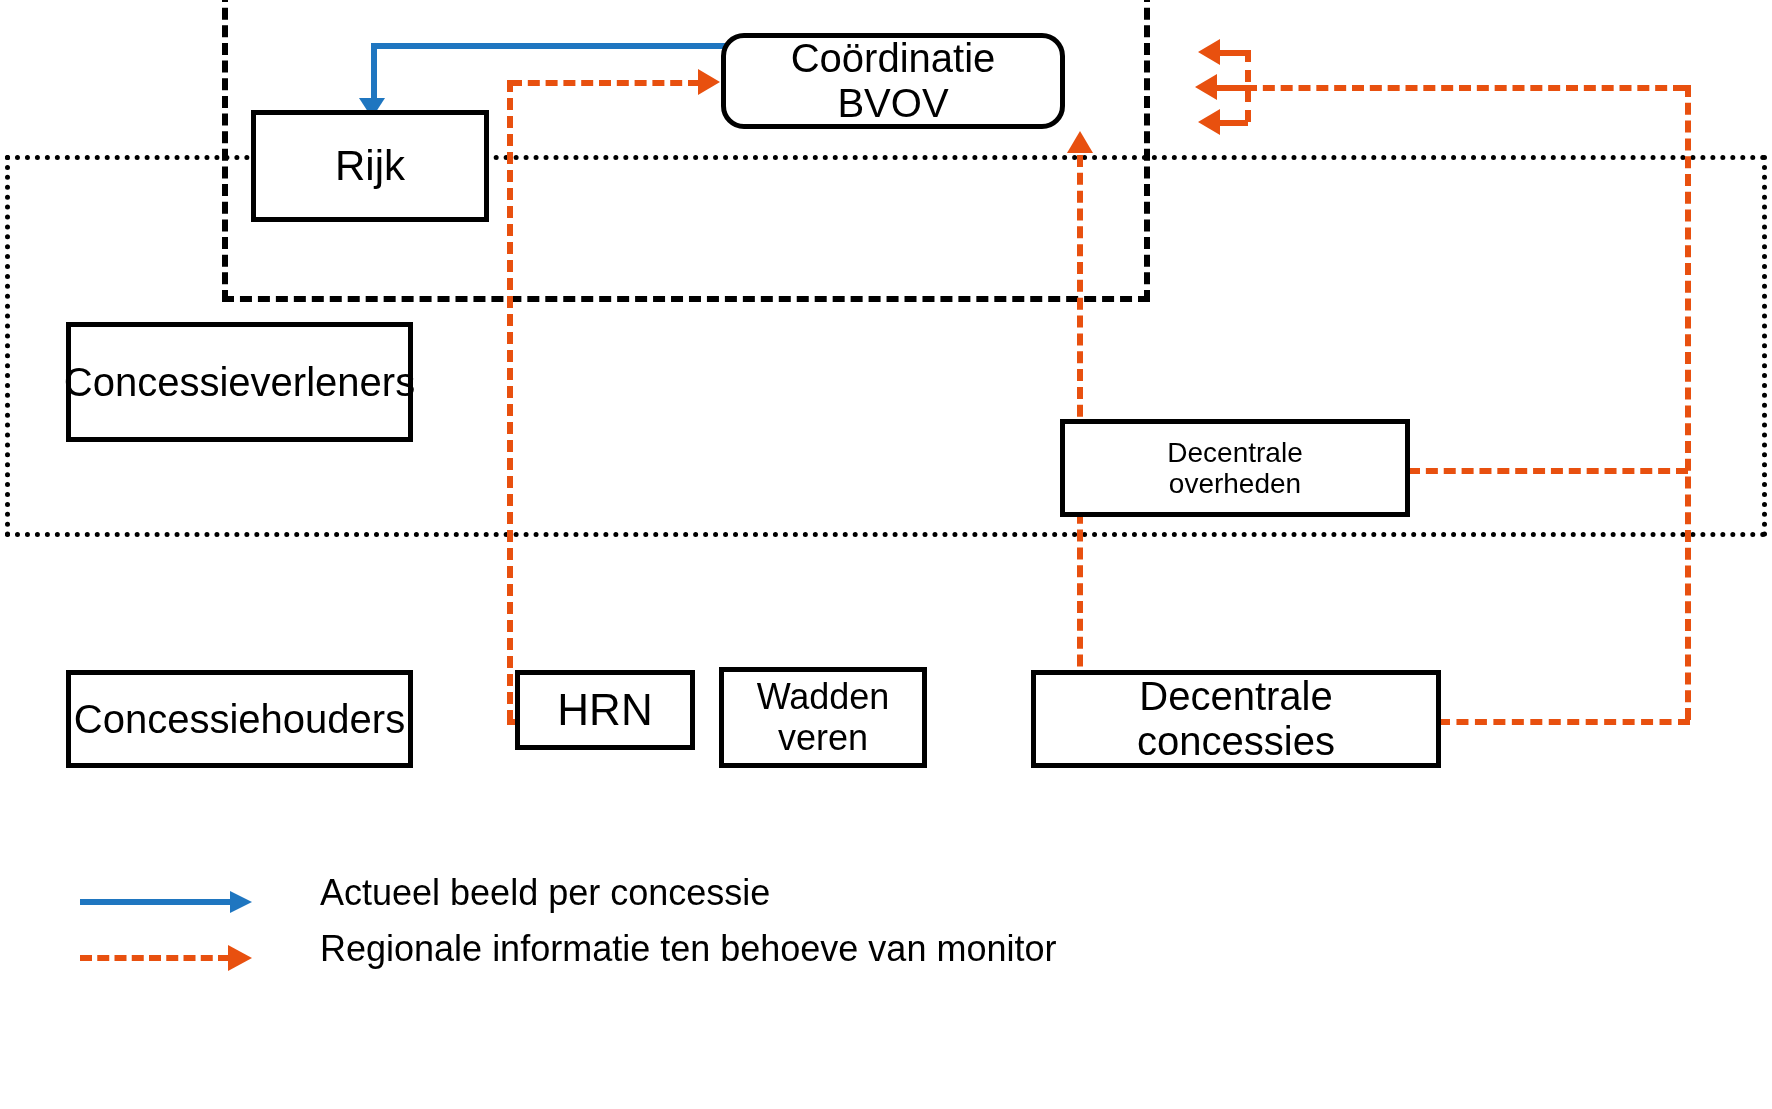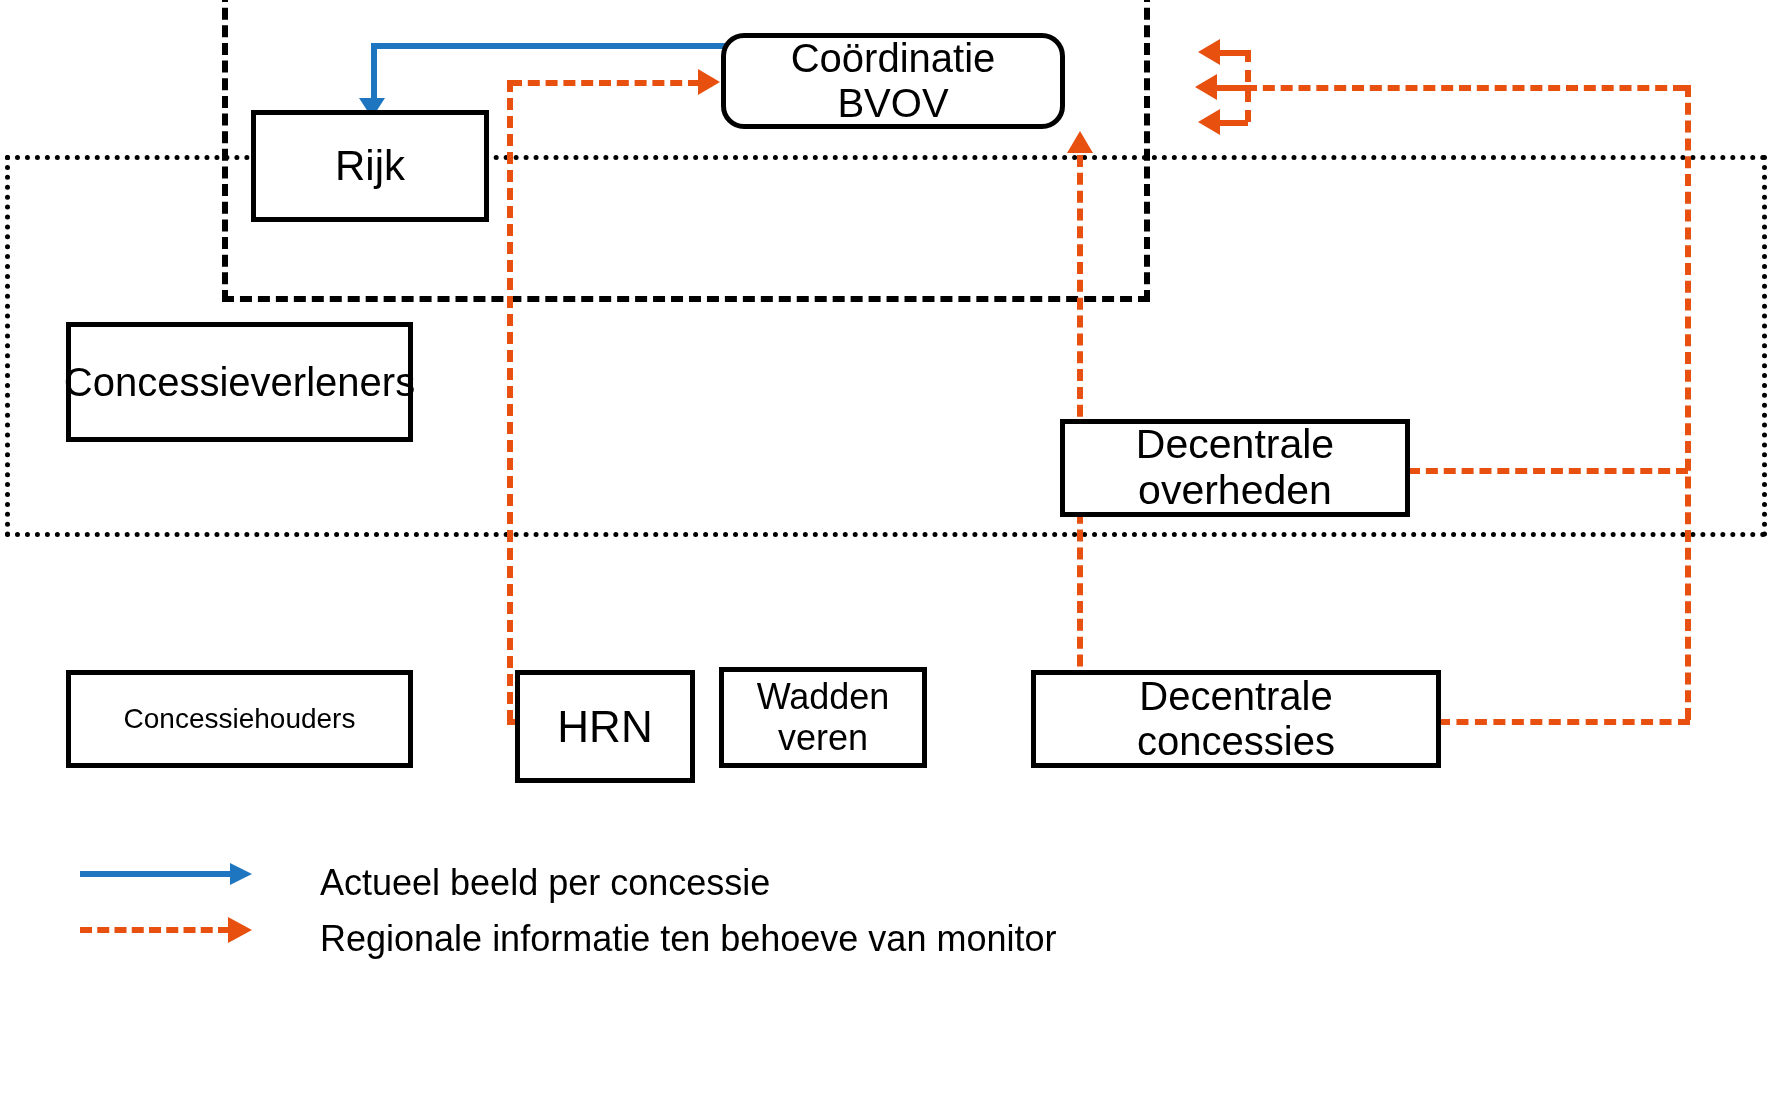--- a/index.html
+++ b/index.html
@@ -102,22 +102,23 @@
   .arrow.up-orange {
     border-left: 13px solid transparent;
     border-right: 13px solid transparent;
     border-bottom: 22px solid #E8500F;
   }
 
   
   .legend-row {
     position: absolute;
     display: flex;
-    align-items: flex-start;
+    align-items: flex-end;
     z-index: 40;
+    margin-top: 10px;
   }
   .legend-sample {
     position: relative;
     width: 180px;
     height: 24px;
     flex: 0 0 180px;
   }
   .legend-sample .line-blue {
     position: absolute;
     left: 0; top: 9px;
@@ -199,30 +200,30 @@
 
   <div class="node" style="left:721px; top:33px; width:344px; height:96px; font-size:40px;border-radius:23px;">
     <span class="label">Coördinatie BVOV</span>
   </div>
 
 
   <div class="node" style="left:66px; top:322px; width:347px; height:120px; font-size:40px;">
     <span class="label">Concessieverleners</span>
   </div>
 
-  <div class="node" style="left:1060px; top:419px; width:350px; height:98px; font-size:41px;">
+  <div class="node" style="left:1060px; top:419px; width:350px; height:98px; font-size:28px;">
     <span class="label">Decentrale
 overheden</span>
   </div>
 
-  <div class="node" style="left:66px; top:670px; width:347px; height:98px; font-size:28px;">
+  <div class="node" style="left:66px; top:670px; width:347px; height:98px; font-size:40px;">
     <span class="label">Concessiehouders</span>
   </div>
 
-  <div class="node" style="left:515px; top:670px; width:180px; height:113px; font-size:44px;">
+  <div class="node" style="left:515px; top:670px; width:180px; height:80px; font-size:44px;">
     <span class="label">HRN</span>
   </div>
 
   <div class="node" style="left:703px; top:667px; width:208px; height:101px; font-size:36px;margin-left:16px;">
     <span class="label">Wadden
 veren</span>
   </div>
 
   <div class="node" style="left:1031px; top:670px; width:410px; height:98px; font-size:40px;">
     <span class="label">Decentrale concessies</span>

